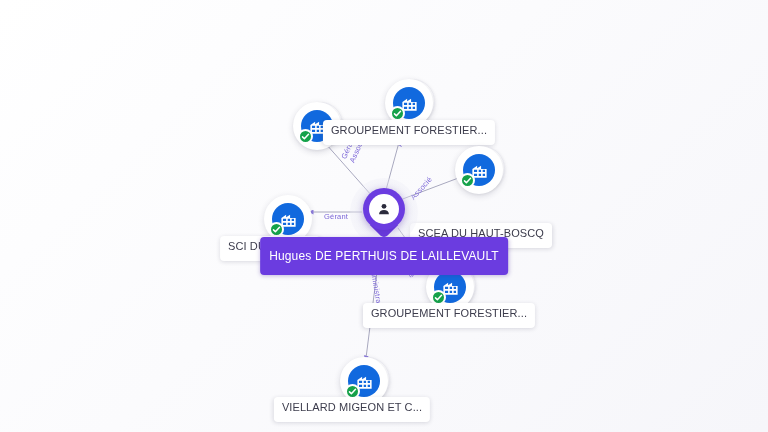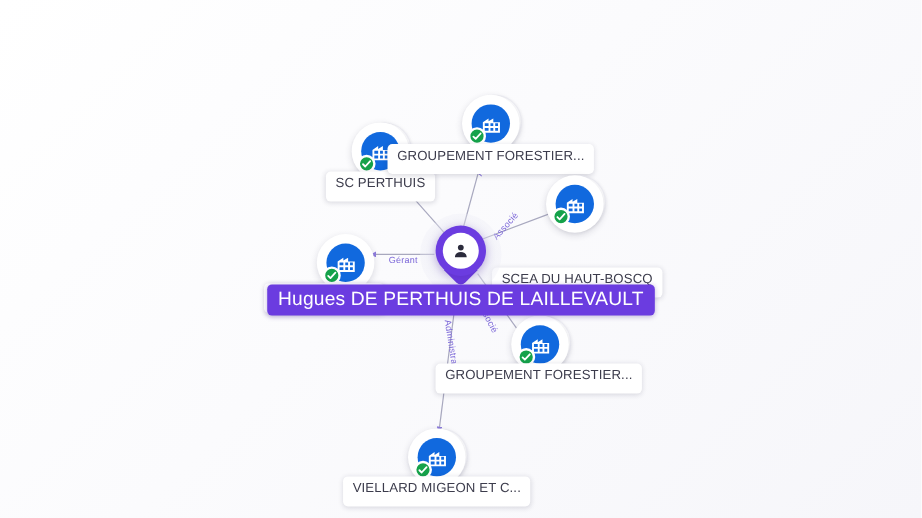--- a/index.html
+++ b/index.html
@@ -113,23 +113,23 @@
     display: flex; align-items: center; justify-content: center;
     z-index: 2;
   }
   .pin-inner svg { display: block; }
 
   .person-label {
     position: absolute;
     white-space: nowrap;
     background: #6b3ce0;
     color: #ffffff;
-    font-size: 16px;
+    font-size: 12px;
     letter-spacing: .15px;
-    padding: 4px 9px;
+    padding: 12px 9px;
     border-radius: 4px;
     box-shadow: 0 1px 4px rgba(70,35,150,.30);
     transform: translateX(-50%);
     z-index: 6;
   }
 
   
   .edge-label {
     position: absolute;
     color: #7b66d8;
@@ -181,21 +181,20 @@
           <path d="M3 21V10l6-4v3l5-3v4h7v11H3zm2-2h4v-3H5v3zm0-5h4v-3H5v3zm6 5h3v-3h-3v3zm0-5h3v-3h-3v3zm5 5h3v-3h-3v3zm0-5h3v-3h-3v3z"></path>
         </svg>
       </div>
     </div>
     <div class="verified-badge">
       <svg width="9" height="9" viewBox="0 0 24 24" fill="none" stroke="#ffffff" stroke-width="4" stroke-linecap="round" stroke-linejoin="round">
         <polyline points="4,13 9,18 20,6"></polyline>
       </svg>
     </div>
   </div>
-  <div class="node-label" style="left:317px; top:143px;">SC PERTHUIS</div>
 
   <div class="node" style="left:409px; top:103px;">
     <div class="node-stack stack-1"></div>
     <div class="node-stack stack-2"></div>
     <div class="node-disc">
       <div class="node-circle">
         <svg width="19" height="19" viewBox="0 0 24 24" fill="#ffffff">
           <path d="M3 21V10l6-4v3l5-3v4h7v11H3zm2-2h4v-3H5v3zm0-5h4v-3H5v3zm6 5h3v-3h-3v3zm0-5h3v-3h-3v3zm5 5h3v-3h-3v3zm0-5h3v-3h-3v3z"></path>
         </svg>
       </div>
@@ -269,21 +268,21 @@
           <path d="M3 21V10l6-4v3l5-3v4h7v11H3zm2-2h4v-3H5v3zm0-5h4v-3H5v3zm6 5h3v-3h-3v3zm0-5h3v-3h-3v3zm5 5h3v-3h-3v3zm0-5h3v-3h-3v3z"></path>
         </svg>
       </div>
     </div>
     <div class="verified-badge">
       <svg width="9" height="9" viewBox="0 0 24 24" fill="none" stroke="#ffffff" stroke-width="4" stroke-linecap="round" stroke-linejoin="round">
         <polyline points="4,13 9,18 20,6"></polyline>
       </svg>
     </div>
   </div>
-  <div class="node-label" style="left:364px; top:397px;">VIELLARD MIGEON ET C...</div>
+  <div class="node-label" style="left:352px; top:397px;">VIELLARD MIGEON ET C...</div>
 
   <div class="person-node" style="left:384px; top:212px;">
     <div class="person-halo"></div>
     <div class="pin">
       <div class="pin-tail"></div>
       <div class="pin-body"></div>
       <div class="pin-inner">
         <svg width="16" height="16" viewBox="0 0 24 24" fill="#2b2b3c">
           <circle cx="12" cy="8" r="3.6"></circle>
           <path d="M4.6 20c0-4.1 3.3-6.4 7.4-6.4s7.4 2.3 7.4 6.4z"></path>

